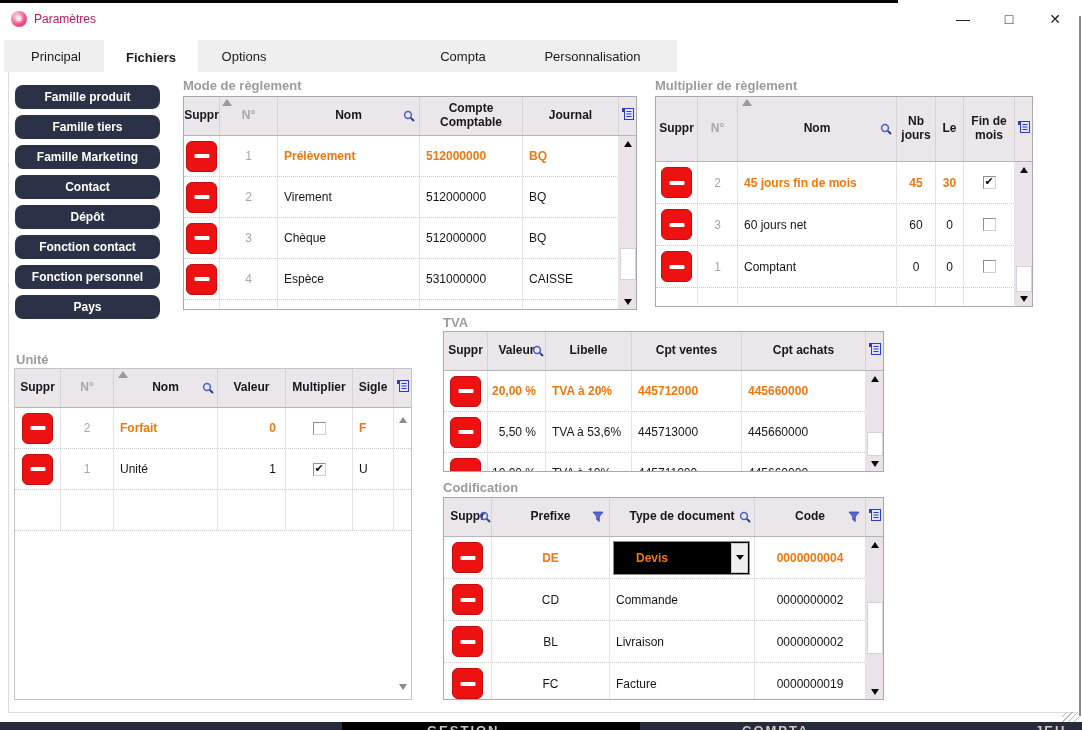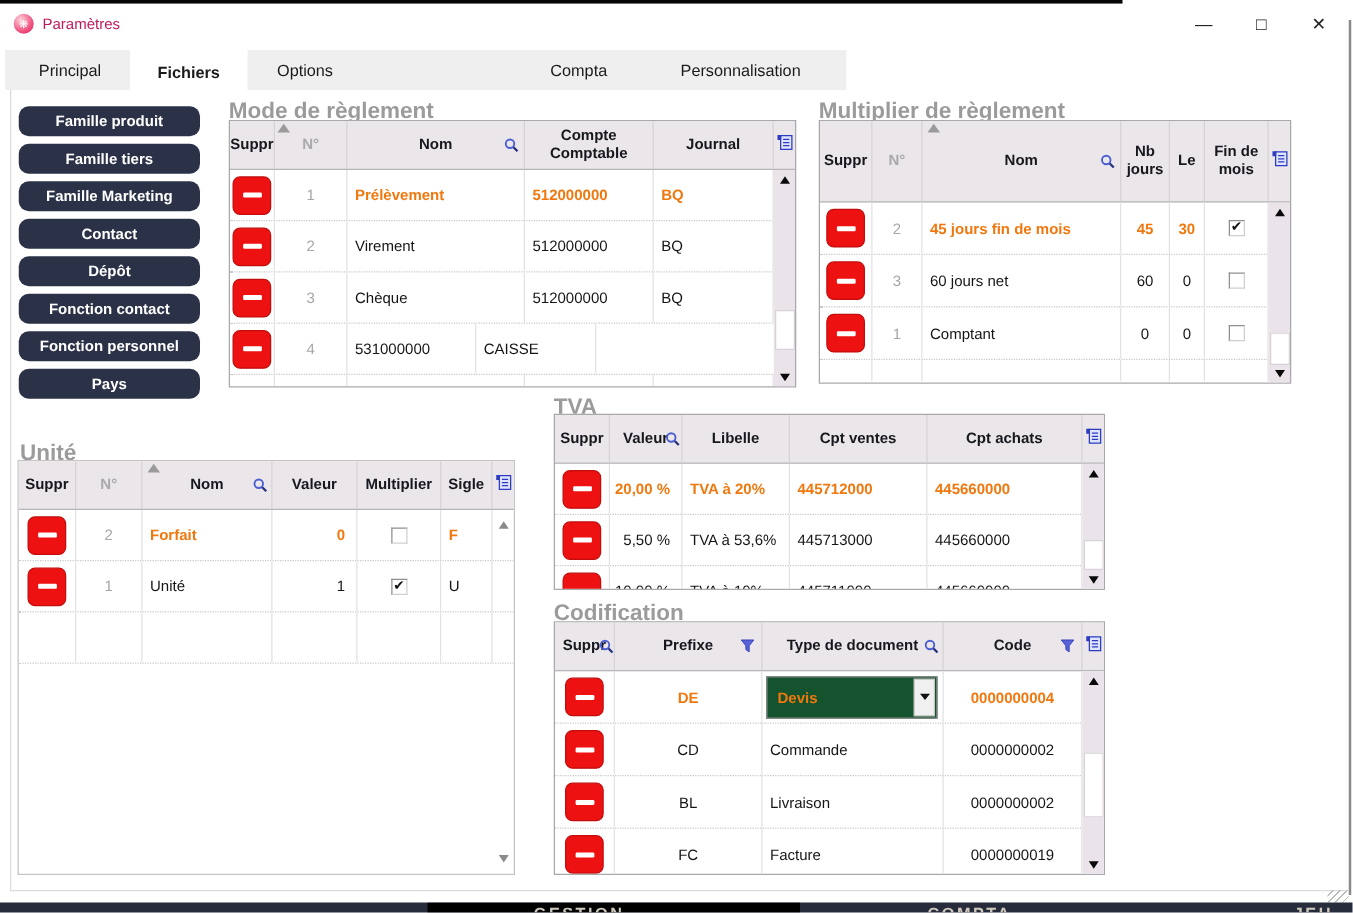--- a/index.html
+++ b/index.html
@@ -27,21 +27,21 @@
   
   .frame-l{left:8px;top:72px;width:1px;height:640px;background:#dcdcdc;}
   .frame-b{left:8px;top:712px;width:1068px;height:1px;background:#dcdcdc;}
 
   
   .sbtn{left:15px;width:145px;height:24px;background:#2b3247;border-radius:8px;
         color:#fff;font-size:12px;font-weight:bold;display:flex;align-items:center;justify-content:center;
         cursor:pointer;}
 
   
-  .glabel{font-size:18px;font-weight:bold;color:#9b9b9b;}
+  .glabel{font-size:13px;font-weight:bold;color:#9b9b9b;}
 
   
   .tbl{position:absolute;background:#fff;border:1px solid #a9a9ad;box-sizing:border-box;
        display:flex;flex-direction:column;}
   .hdr{display:flex;background:#eae6ea;border-bottom:1px solid #b8b5b8;flex:none;}
   .hcell{box-sizing:border-box;border-right:1px solid #d6d2d6;position:relative;
          display:flex;align-items:center;justify-content:center;text-align:center;
          font-size:12px;font-weight:bold;color:#17171e;line-height:1.15;padding:1px 2px;}
   .hnum{color:#a8a8ad;}
   .body{position:relative;flex:1;overflow:hidden;}
@@ -91,22 +91,22 @@
   
   .u1{width:46px}.u2{width:53px}.u3{width:104px}.u4{width:68px}.u5{width:67px}.u6{width:41px}
   .tbl-unite .row{height:41px;flex:none;}
   
   .t1{width:44px}.t2{width:58px}.t3{width:86px}.t4{width:110px}.t5{width:124px}
   .tbl-tva .row{height:41px;flex:none;}
   
   .d1{width:48px}.d2{width:118px}.d3{width:145px}.d4{width:111px}
   .tbl-codif .row{height:42px;flex:none;}
 
-  .combo{position:relative;width:137px;height:34px;background:#14532d;border:1px solid #8c8c8c;
-         box-sizing:border-box;display:flex;align-items:center;padding-left:8px;cursor:pointer;}
+  .combo{position:relative;width:137px;height:34px;background:#000000;border:1px solid #8c8c8c;
+         box-sizing:border-box;display:flex;align-items:center;padding-left:22px;cursor:pointer;}
   .combo-btn{position:absolute;right:1px;top:1px;bottom:1px;width:17px;background:#f1f0f1;
          border:1px solid #c9c9c9;box-sizing:border-box;display:flex;align-items:center;
          justify-content:center;cursor:pointer;}
   .combo-btn::after{content:"";border-left:4px solid transparent;border-right:4px solid transparent;
          border-top:5px solid #111;}
 
   
   .grip{left:1062px;top:712px;width:17px;height:10px;
         background:repeating-linear-gradient(135deg,transparent 0 3px,#bcbcbc 3px 4px);}
   .bottombar{left:0;top:722px;width:1082px;height:8px;background:#262c3c;overflow:hidden;}
@@ -215,20 +215,21 @@
       <div class="cell m2 center num">3</div>
       <div class="cell m3">Chèque</div>
       <div class="cell m4">512000000</div>
       <div class="cell m5">BQ</div>
     </div>
     <div class="row">
       <div class="cell m1 center">
           <span class="delbtn"></span>
         </div>
       <div class="cell m2 center num">4</div>
+      <div class="cell m3">Espèce</div>
       <div class="cell m4">531000000</div>
       <div class="cell m5">CAISSE</div>
     </div>
     <div class="row fill">
       <div class="cell m1"></div>
         <div class="cell m2"></div>
         <div class="cell m3"></div>
         <div class="cell m4"></div>
         <div class="cell m5"></div>
     </div>

